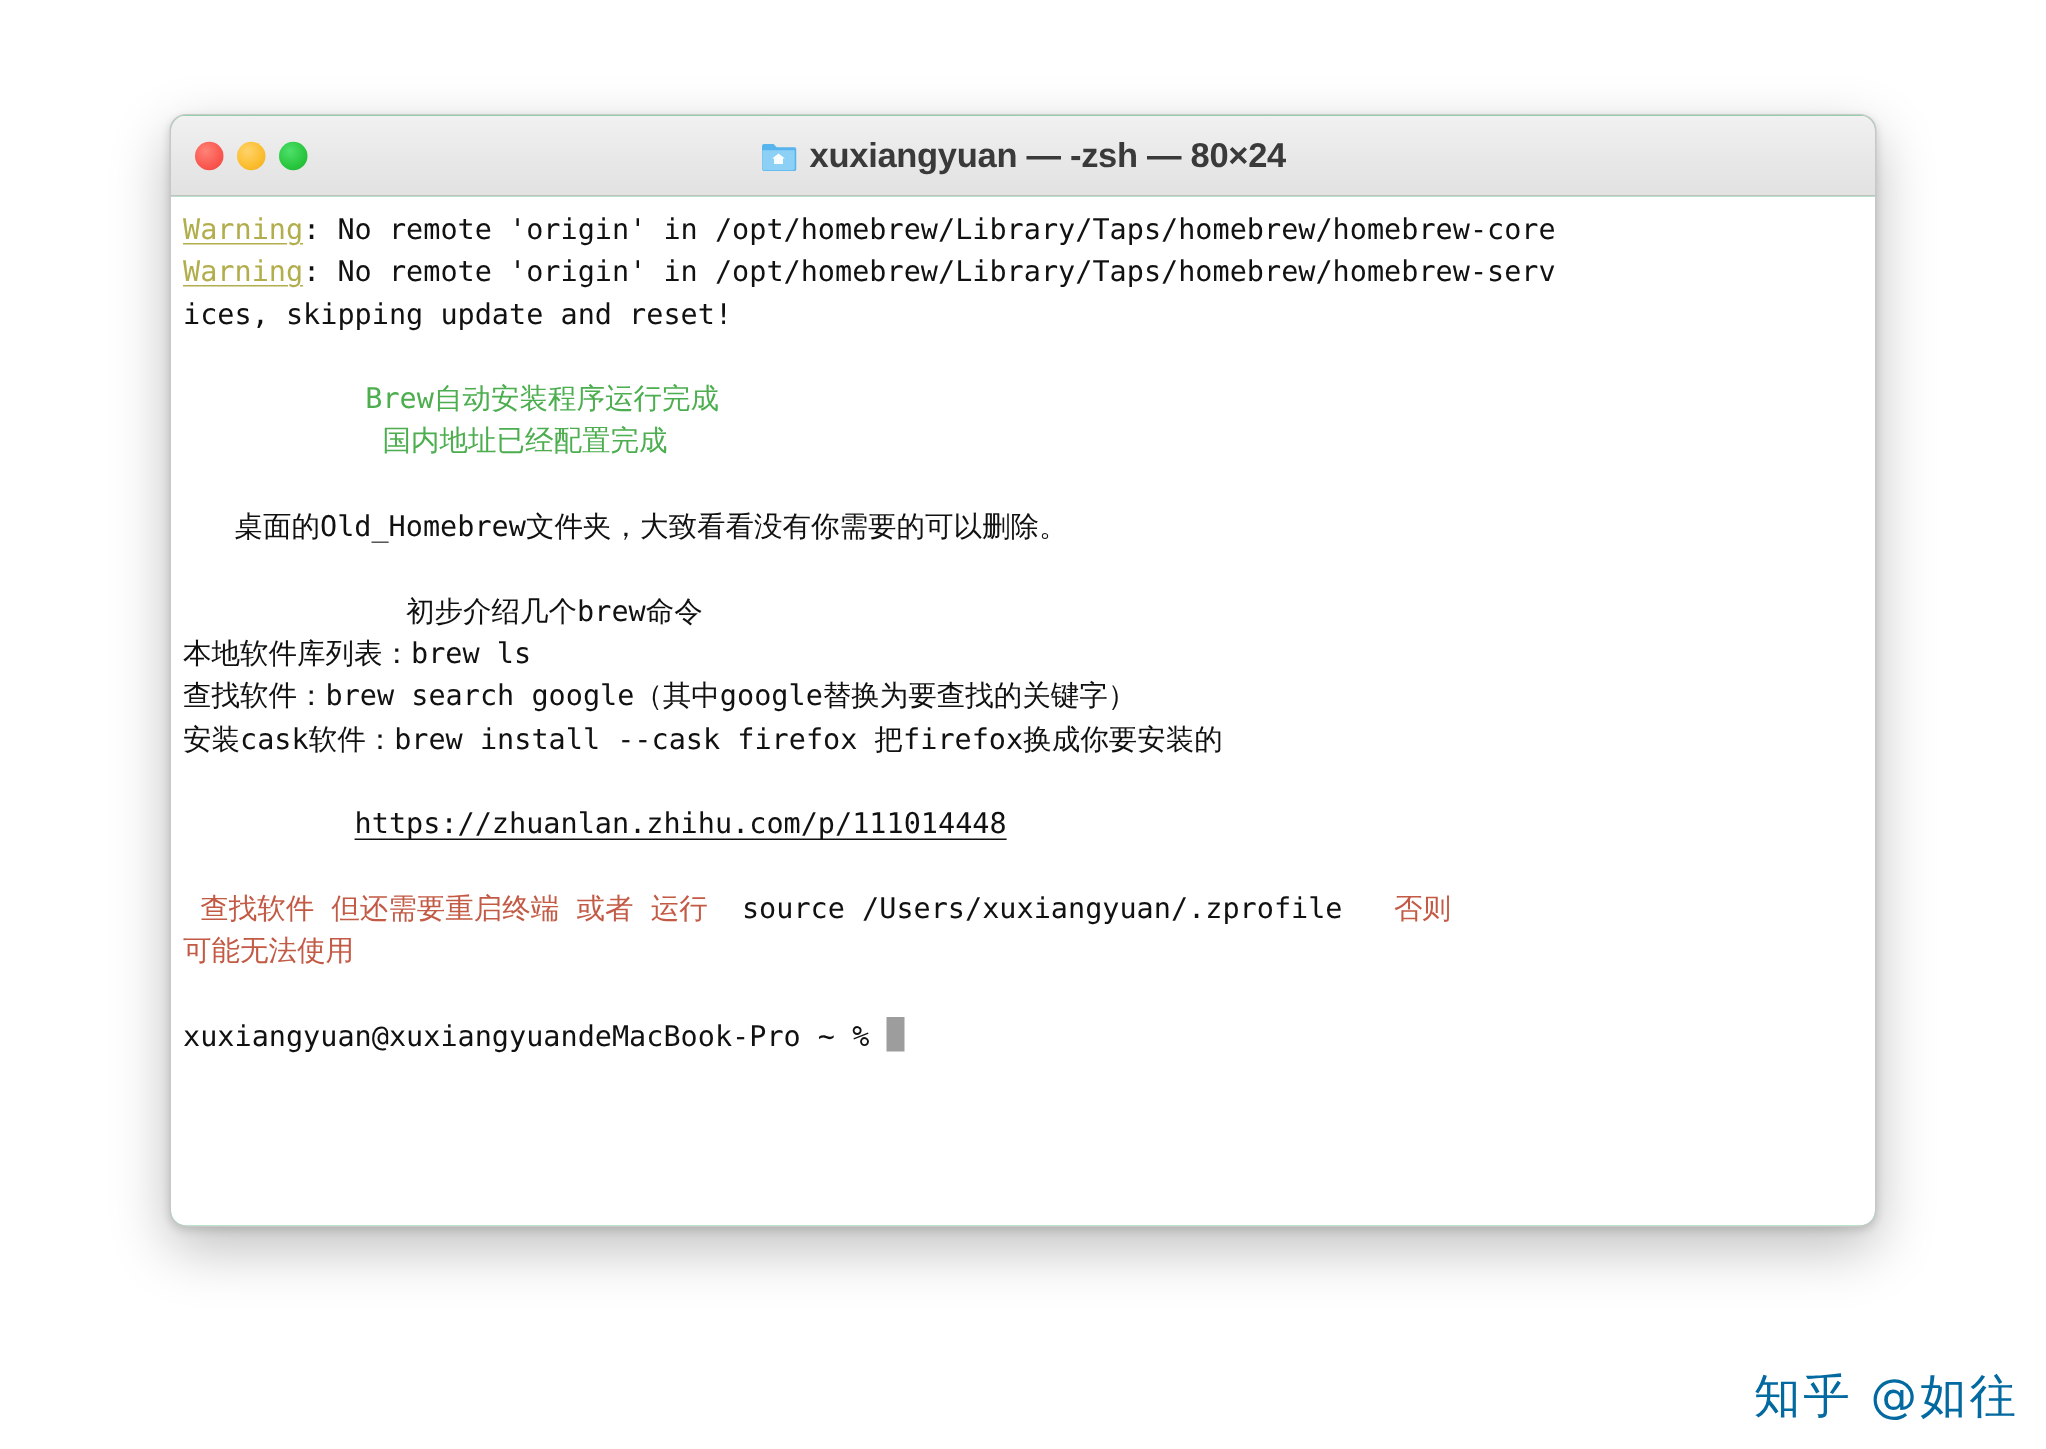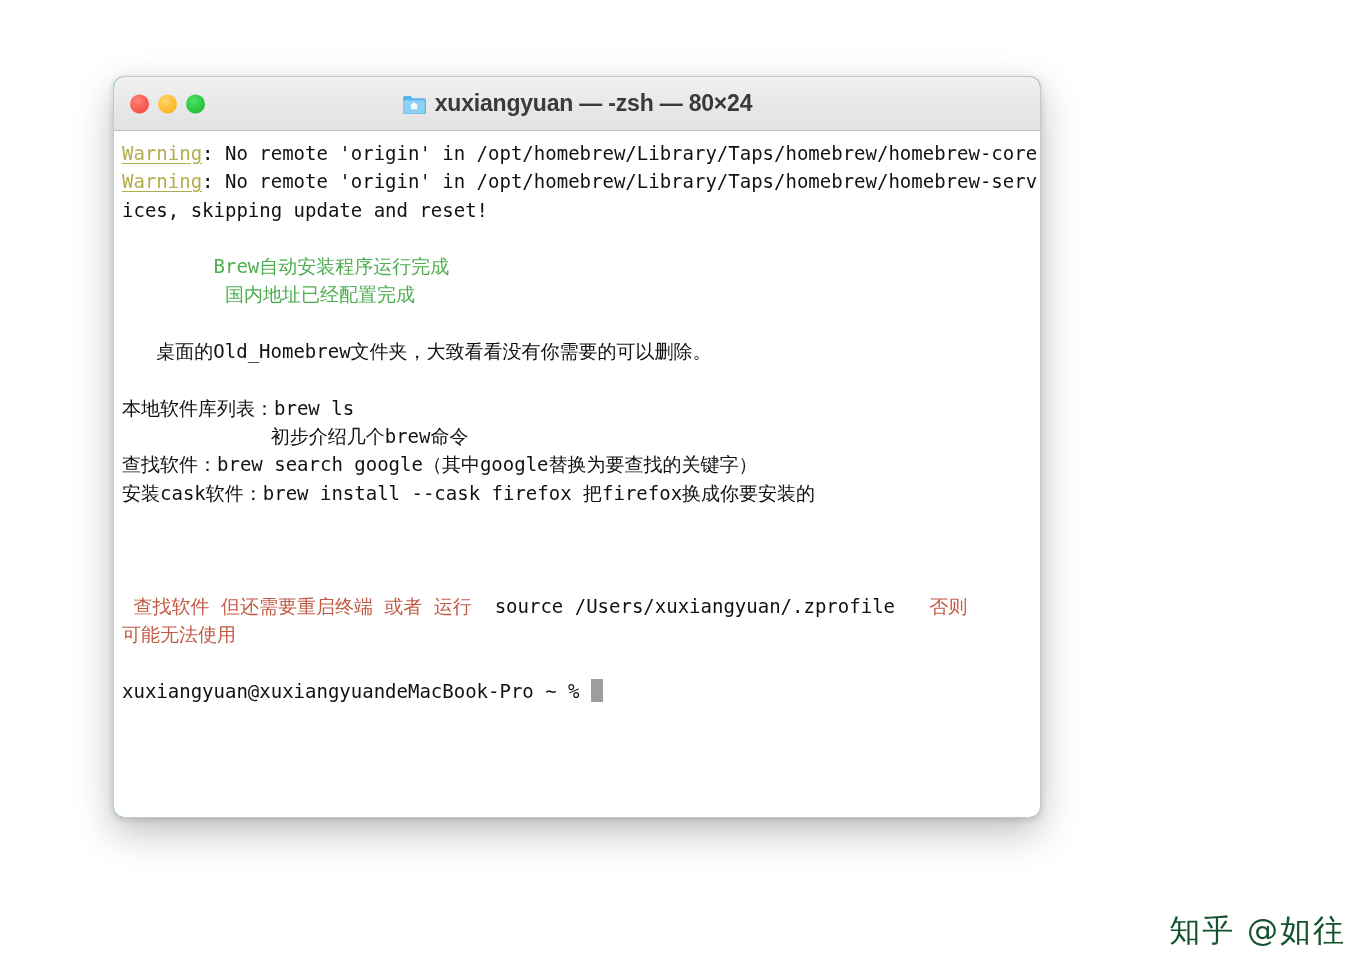--- a/index.html
+++ b/index.html
@@ -13,21 +13,21 @@
     font-family: "Liberation Sans", sans-serif;
     overflow: hidden;
     position: relative;
   }
 
   
   #terminal-window {
     position: absolute;
     left: 113px;
     top: 76px;
-    width: 928px;
+    width: 1138px;
     height: 742px;
     border-radius: 11px;
     background: #22c55e;
     box-shadow: 0 14px 38px rgba(0,0,0,0.26), 0 2px 6px rgba(0,0,0,0.14);
     overflow: hidden;
     border: 1px solid #c8c8c8;
     box-sizing: border-box;
   }
 
   
@@ -92,21 +92,21 @@
     white-space: pre;
     padding-left: 8px;
     letter-spacing: 0px;
   }
   .warn-word {
     color: #b3ae4d;
     text-decoration: underline;
     text-decoration-color: #b3ae4d;
     text-underline-offset: 3px;
   }
-  .green  { color: #4cae4f; }
+  .green  { color: #4cae4f; margin-left: 30px; }
   .red    { color: #c35a45; }
   .uline  {
     text-decoration: underline;
     text-decoration-color: #111111;
     text-underline-offset: 4px;
   }
   .cursor {
     display: inline-block;
     width: 12px;
     height: 23px;
@@ -115,21 +115,21 @@
   }
   .spacer { height: 28.3px; }
 
   
   #watermark {
     position: absolute;
     right: 18px;
     bottom: 14px;
     font-family: "DejaVu Sans", sans-serif;
     font-size: 31px;
-    color: #14532d;
+    color: #0369a1;
     letter-spacing: 2px;
     white-space: nowrap;
     user-select: none;
   }
 </style>
 </head>
 <body>
 
 <div id="terminal-window">
 
@@ -161,28 +161,28 @@
 
     <div class="tline green">        Brew自动安装程序运行完成</div>
     <div class="tline green">         国内地址已经配置完成</div>
 
     <div class="spacer"></div>
 
     <div class="tline">   桌面的Old_Homebrew文件夹，大致看看没有你需要的可以删除。</div>
 
     <div class="spacer"></div>
 
+    <div class="tline">             初步介绍几个brew命令</div>
     <div class="tline">本地软件库列表：brew ls</div>
-    <div class="tline">             初步介绍几个brew命令</div>
     <div class="tline">查找软件：brew search google（其中google替换为要查找的关键字）</div>
     <div class="tline">安装cask软件：brew install --cask firefox 把firefox换成你要安装的</div>
 
     <div class="spacer"></div>
 
-    <div class="tline"><span>          </span></div>
+    <div class="tline"><span>          </span><span class="uline">https://zhuanlan.zhihu.com/p/111014448</span></div>
 
     <div class="spacer"></div>
 
     <div class="tline"><span class="red"> 查找软件 但还需要重启终端 或者 运行 </span><span> source /Users/xuxiangyuan/.zprofile  </span><span class="red"> 否则</span></div>
     <div class="tline red">可能无法使用</div>
 
     <div class="spacer"></div>
 
     <div class="tline"><span>xuxiangyuan@xuxiangyuandeMacBook-Pro ~ % </span><span class="cursor"></span></div>
 

